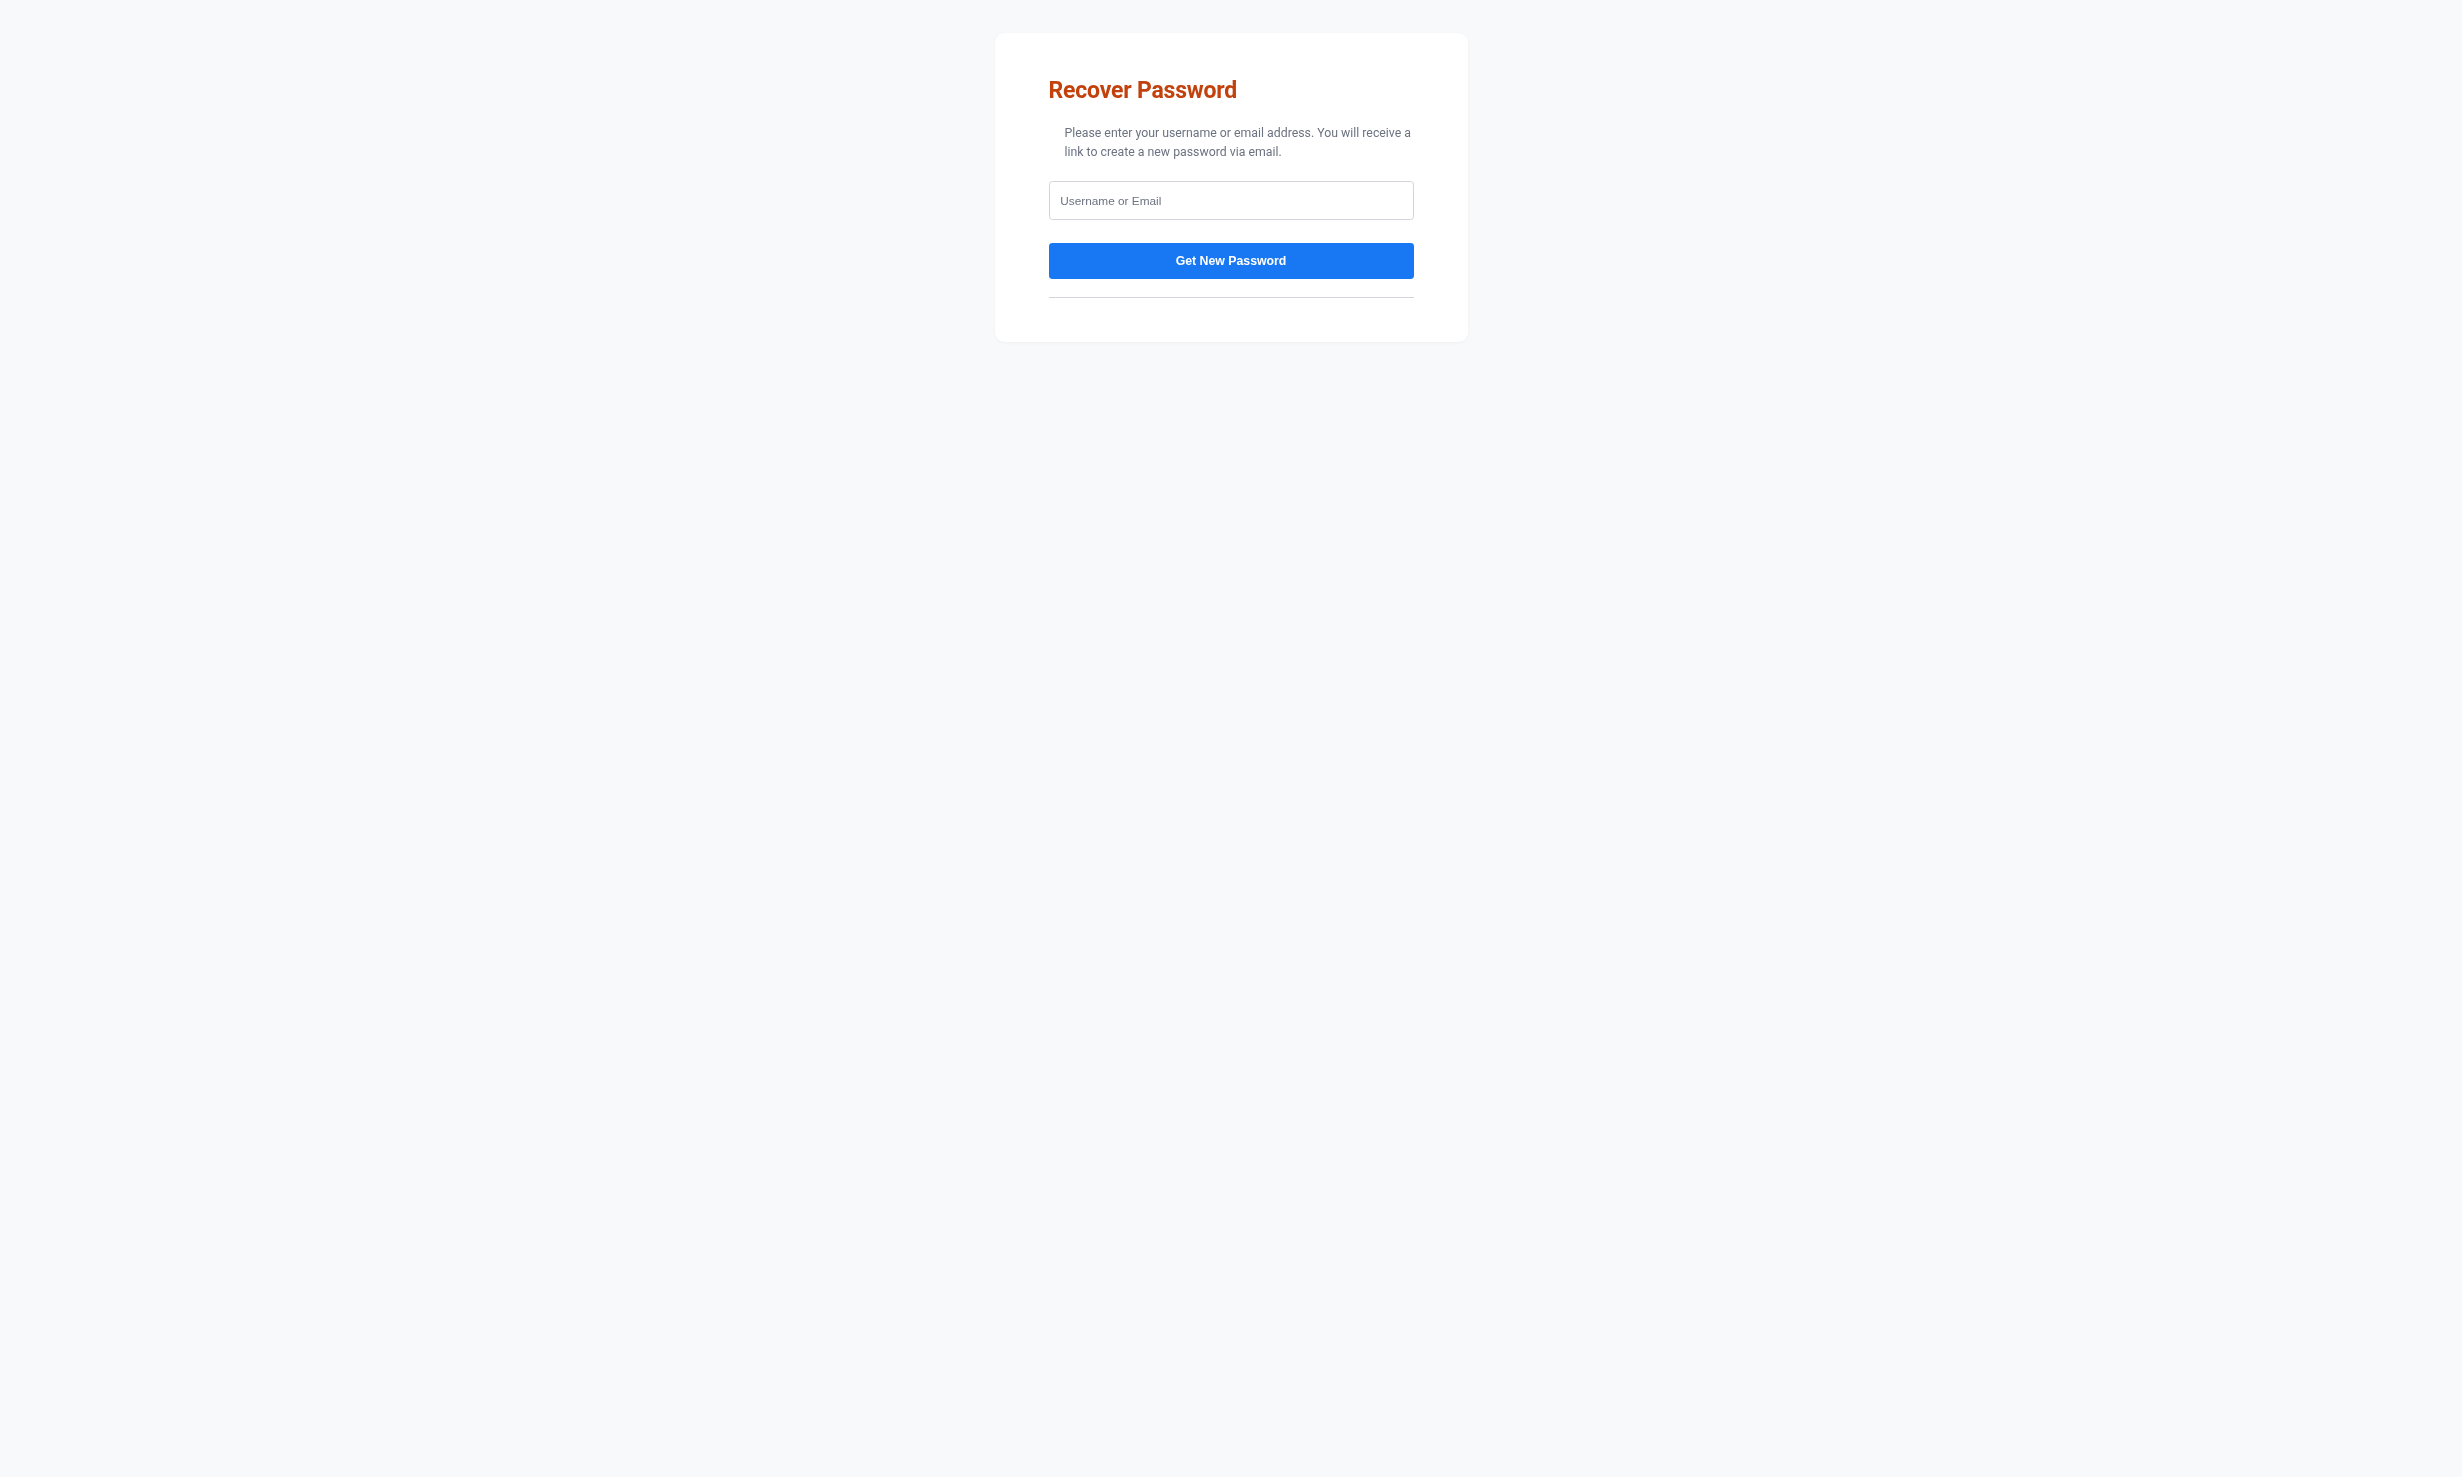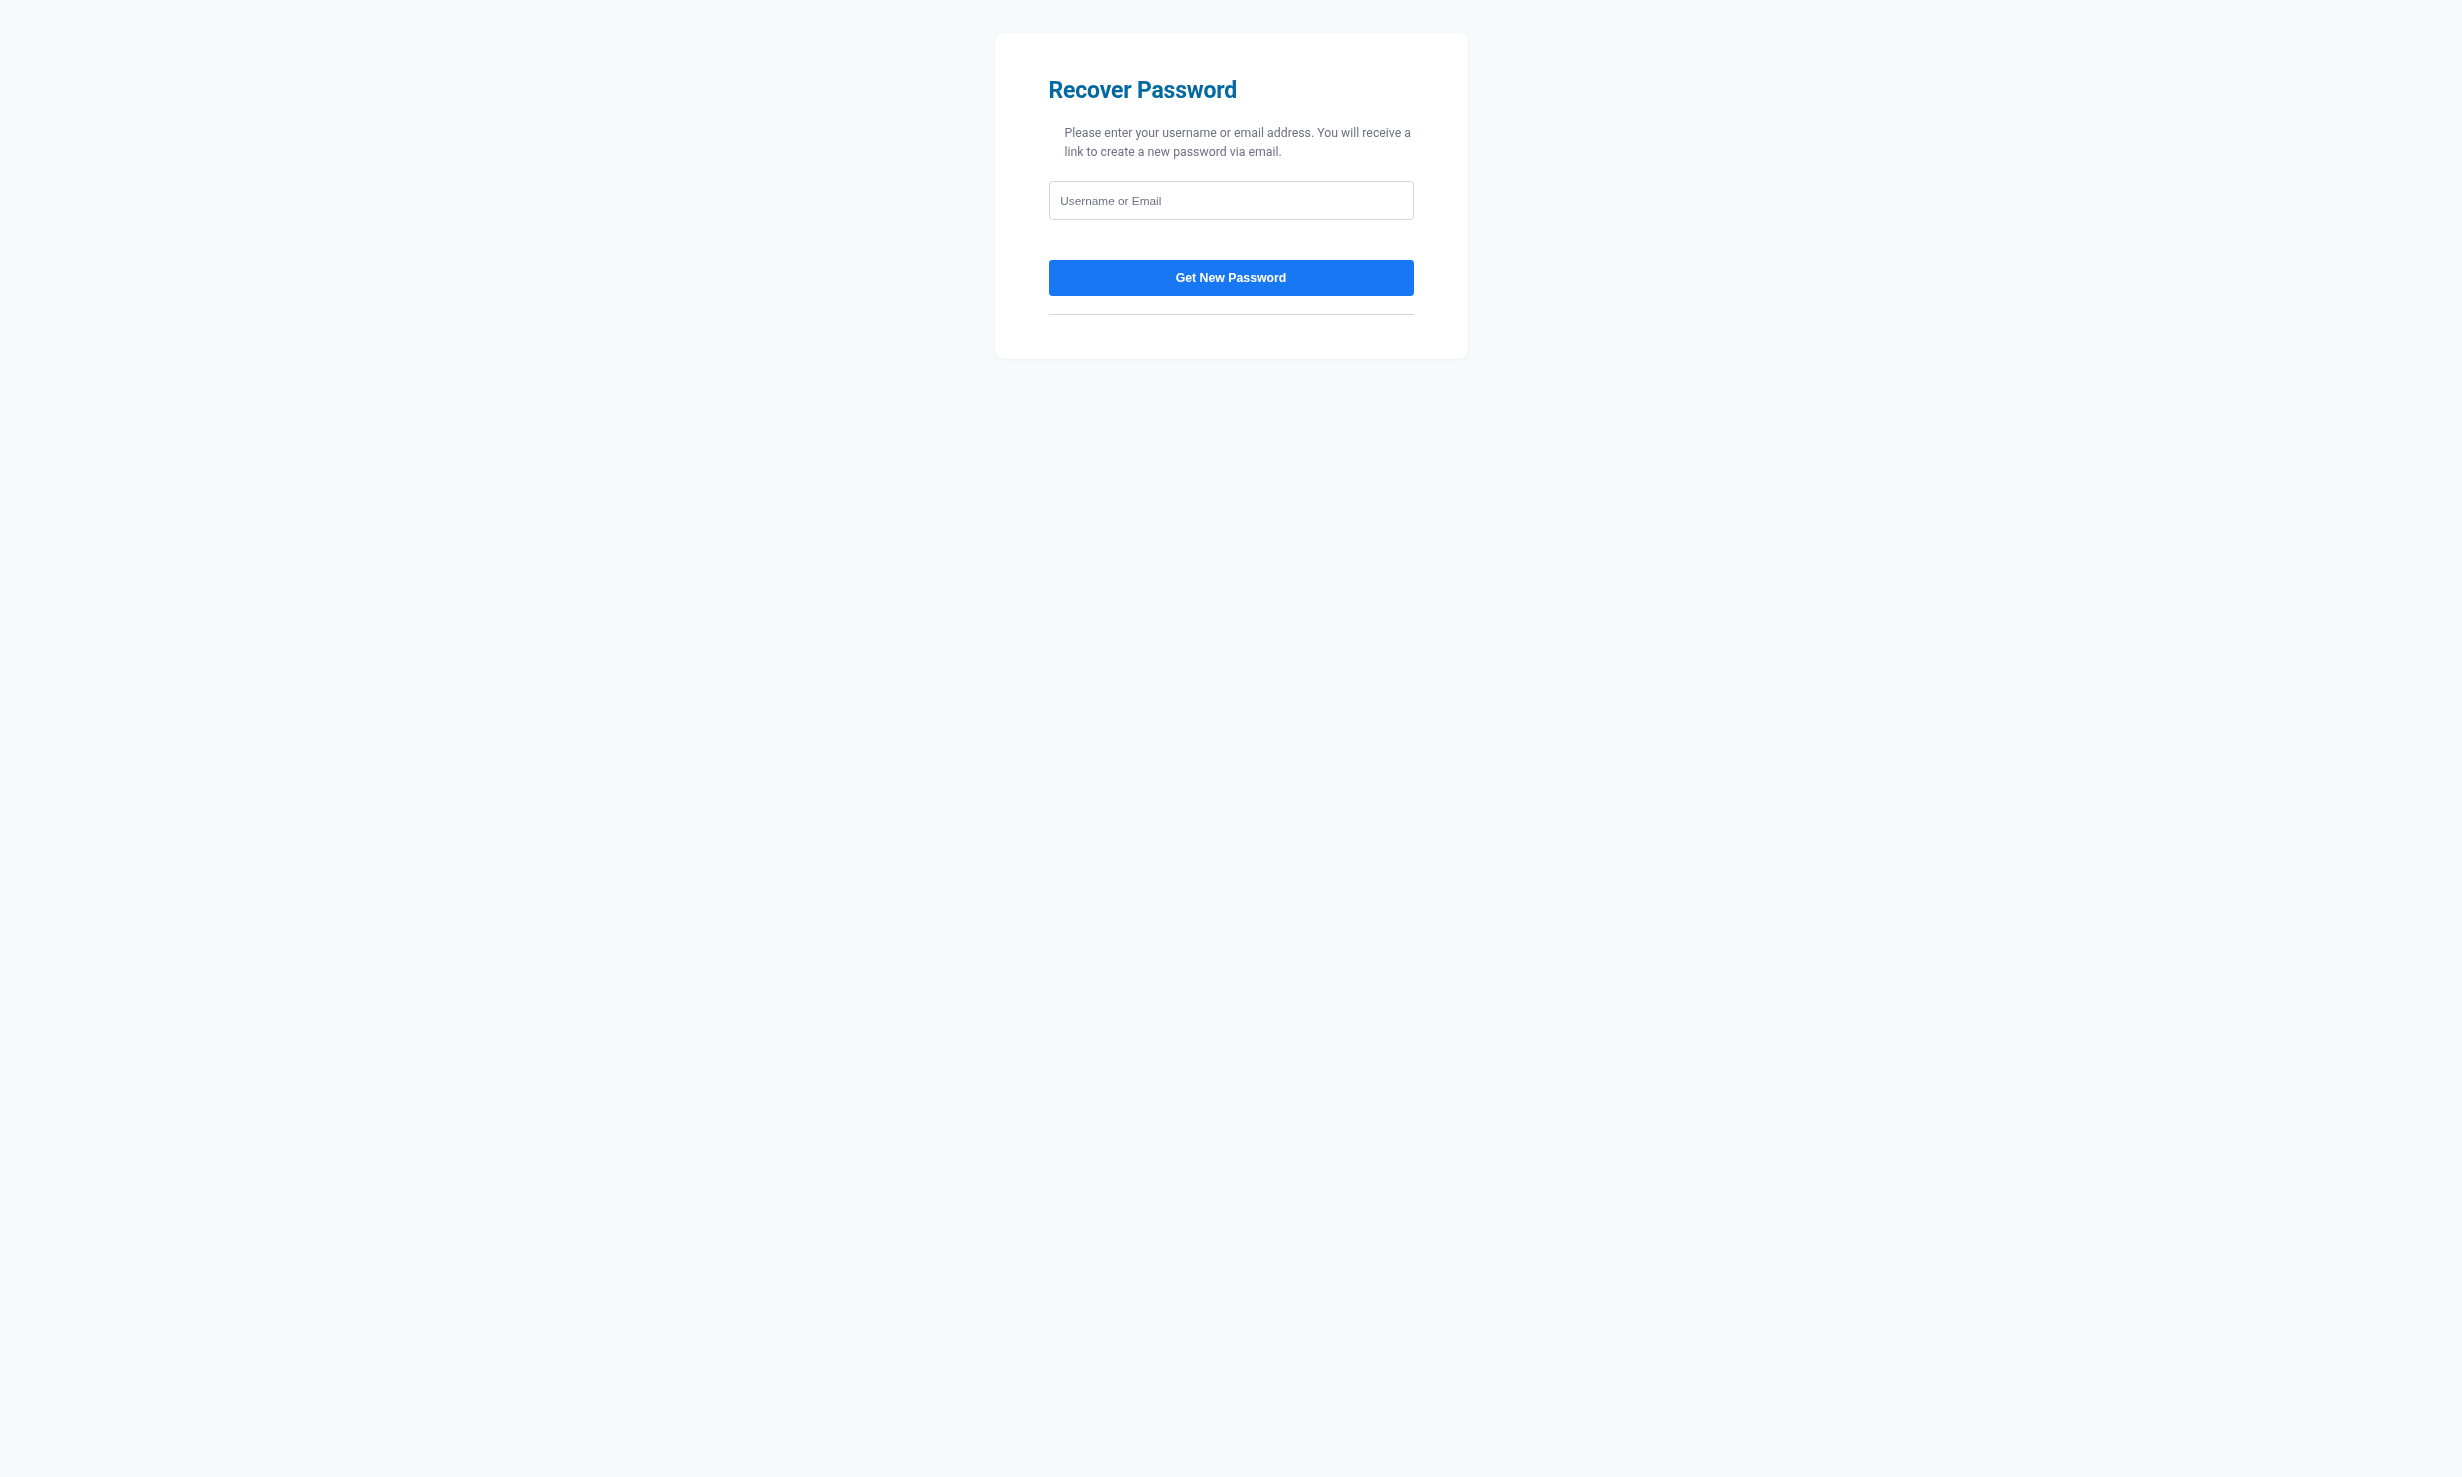--- a/index.html
+++ b/index.html
@@ -19,40 +19,40 @@
     .card {
       background-color: #ffffff;
       border-radius: 9.8px;
       width: 473px;
       padding: 44px 54px 44px 54px;
       box-shadow: 0 1px 3.9px rgba(0, 0, 0, 0.04);
     }
     .title {
       font-size: 23px;
       font-weight: 700;
-      color: #0369a1;
+      color: #c2410c;
       margin-bottom: 19.7px;
       letter-spacing: -0.2px;
     }
     .description {
       font-size: 12.3px;
       color: #6b7280;
       line-height: 1.6;
       margin-bottom: 17.7px;
       margin-left: 16px;
     }
     .input-field {
       width: 100%;
       padding: 11.8px 10.8px;
       font-size: 11.8px;
       border: 0.5px solid #d1d5db;
       border-radius: 3.4px;
       color: #374151;
       outline: none;
-      margin-bottom: 40px;
+      margin-bottom: 23px;
     }
     .input-field::placeholder {
       color: #6b7280;
     }
     .submit-button {
       width: 100%;
       padding: 10.8px 0;
       background-color: #1877f2;
       color: #ffffff;
       border: none;

